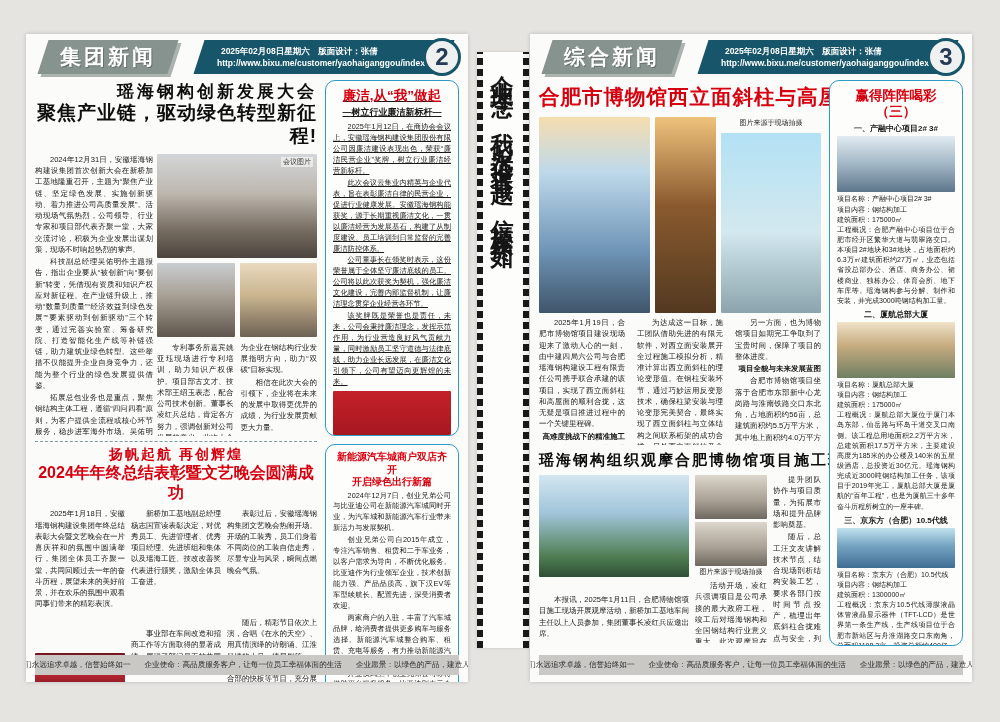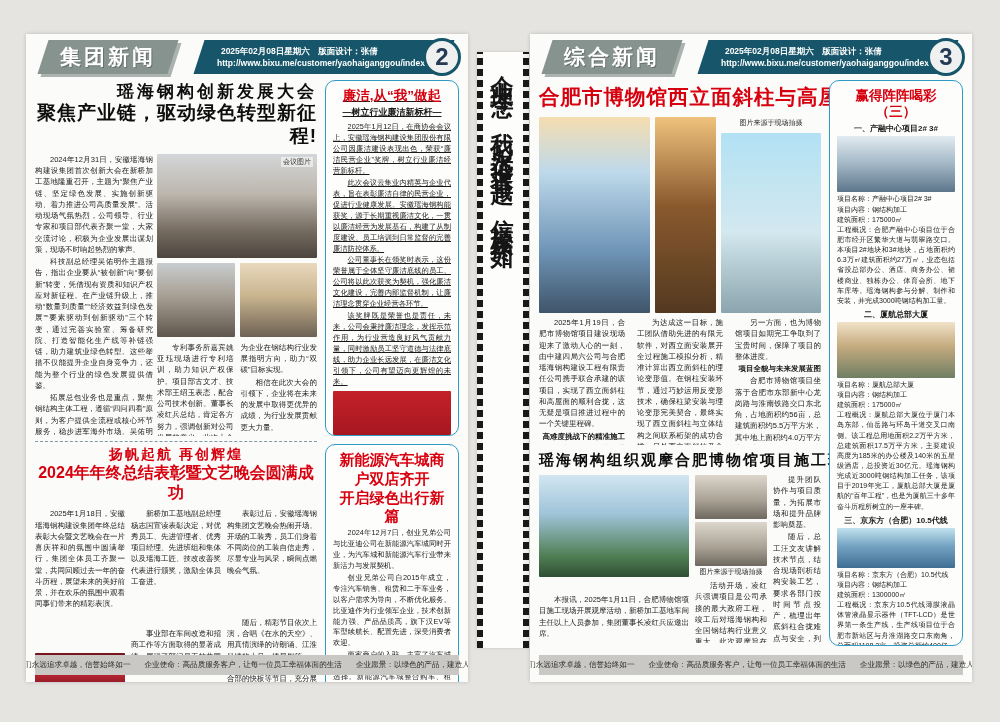--- a/index.html
+++ b/index.html
@@ -65,21 +65,21 @@
   .divider{border-top:1.6px dashed #7e9aa6;margin:5px 0 3px 0;}
 
   .a2-body{display:flex;gap:6px;height:212px;overflow:hidden;}
   .a2-col{flex:1;min-width:0;display:flex;flex-direction:column;gap:40px;}
   .a2-col .ph{margin:2px 0;}
 
   .box-title-red{color:#d7000f;font-weight:bold;font-size:13.5px;text-align:center;line-height:1.2;margin:1px 0 2px 0;}
   .box-sub{font-weight:bold;font-size:9px;text-align:center;margin-bottom:3px;}
   .box-txt{font-size:7.3px;line-height:1.5;text-align:justify;}
   .box-txt p{margin:0 0 1px 0;text-indent:2em;}
-  .box-head2{font-weight:bold;font-size:15px;color:#d7000f;text-align:center;line-height:1.25;margin-bottom:2px;}
+  .box-head2{font-weight:bold;font-size:10px;color:#d7000f;text-align:center;line-height:1.25;margin-bottom:2px;}
 
   
   .hl-red-one{font-size:20.5px;font-weight:bold;color:#d7000f;letter-spacing:1px;white-space:nowrap;margin:3px 0 6px 0;text-align:left;}
   .r1-photos{display:flex;gap:5px;height:196px;}
   .r1-ph1{flex:1.75;}
   .r1-ph2{flex:0.95;}
   .r1-rightcol{width:100px;flex-shrink:0;display:flex;flex-direction:column;}
   .r1-rightcol .ph{flex:1;margin-top:2px;}
   .r1-text{display:flex;gap:12px;height:128px;overflow:hidden;margin-top:4px;}
   .r1-text .tcol{flex:1;min-width:0;}

